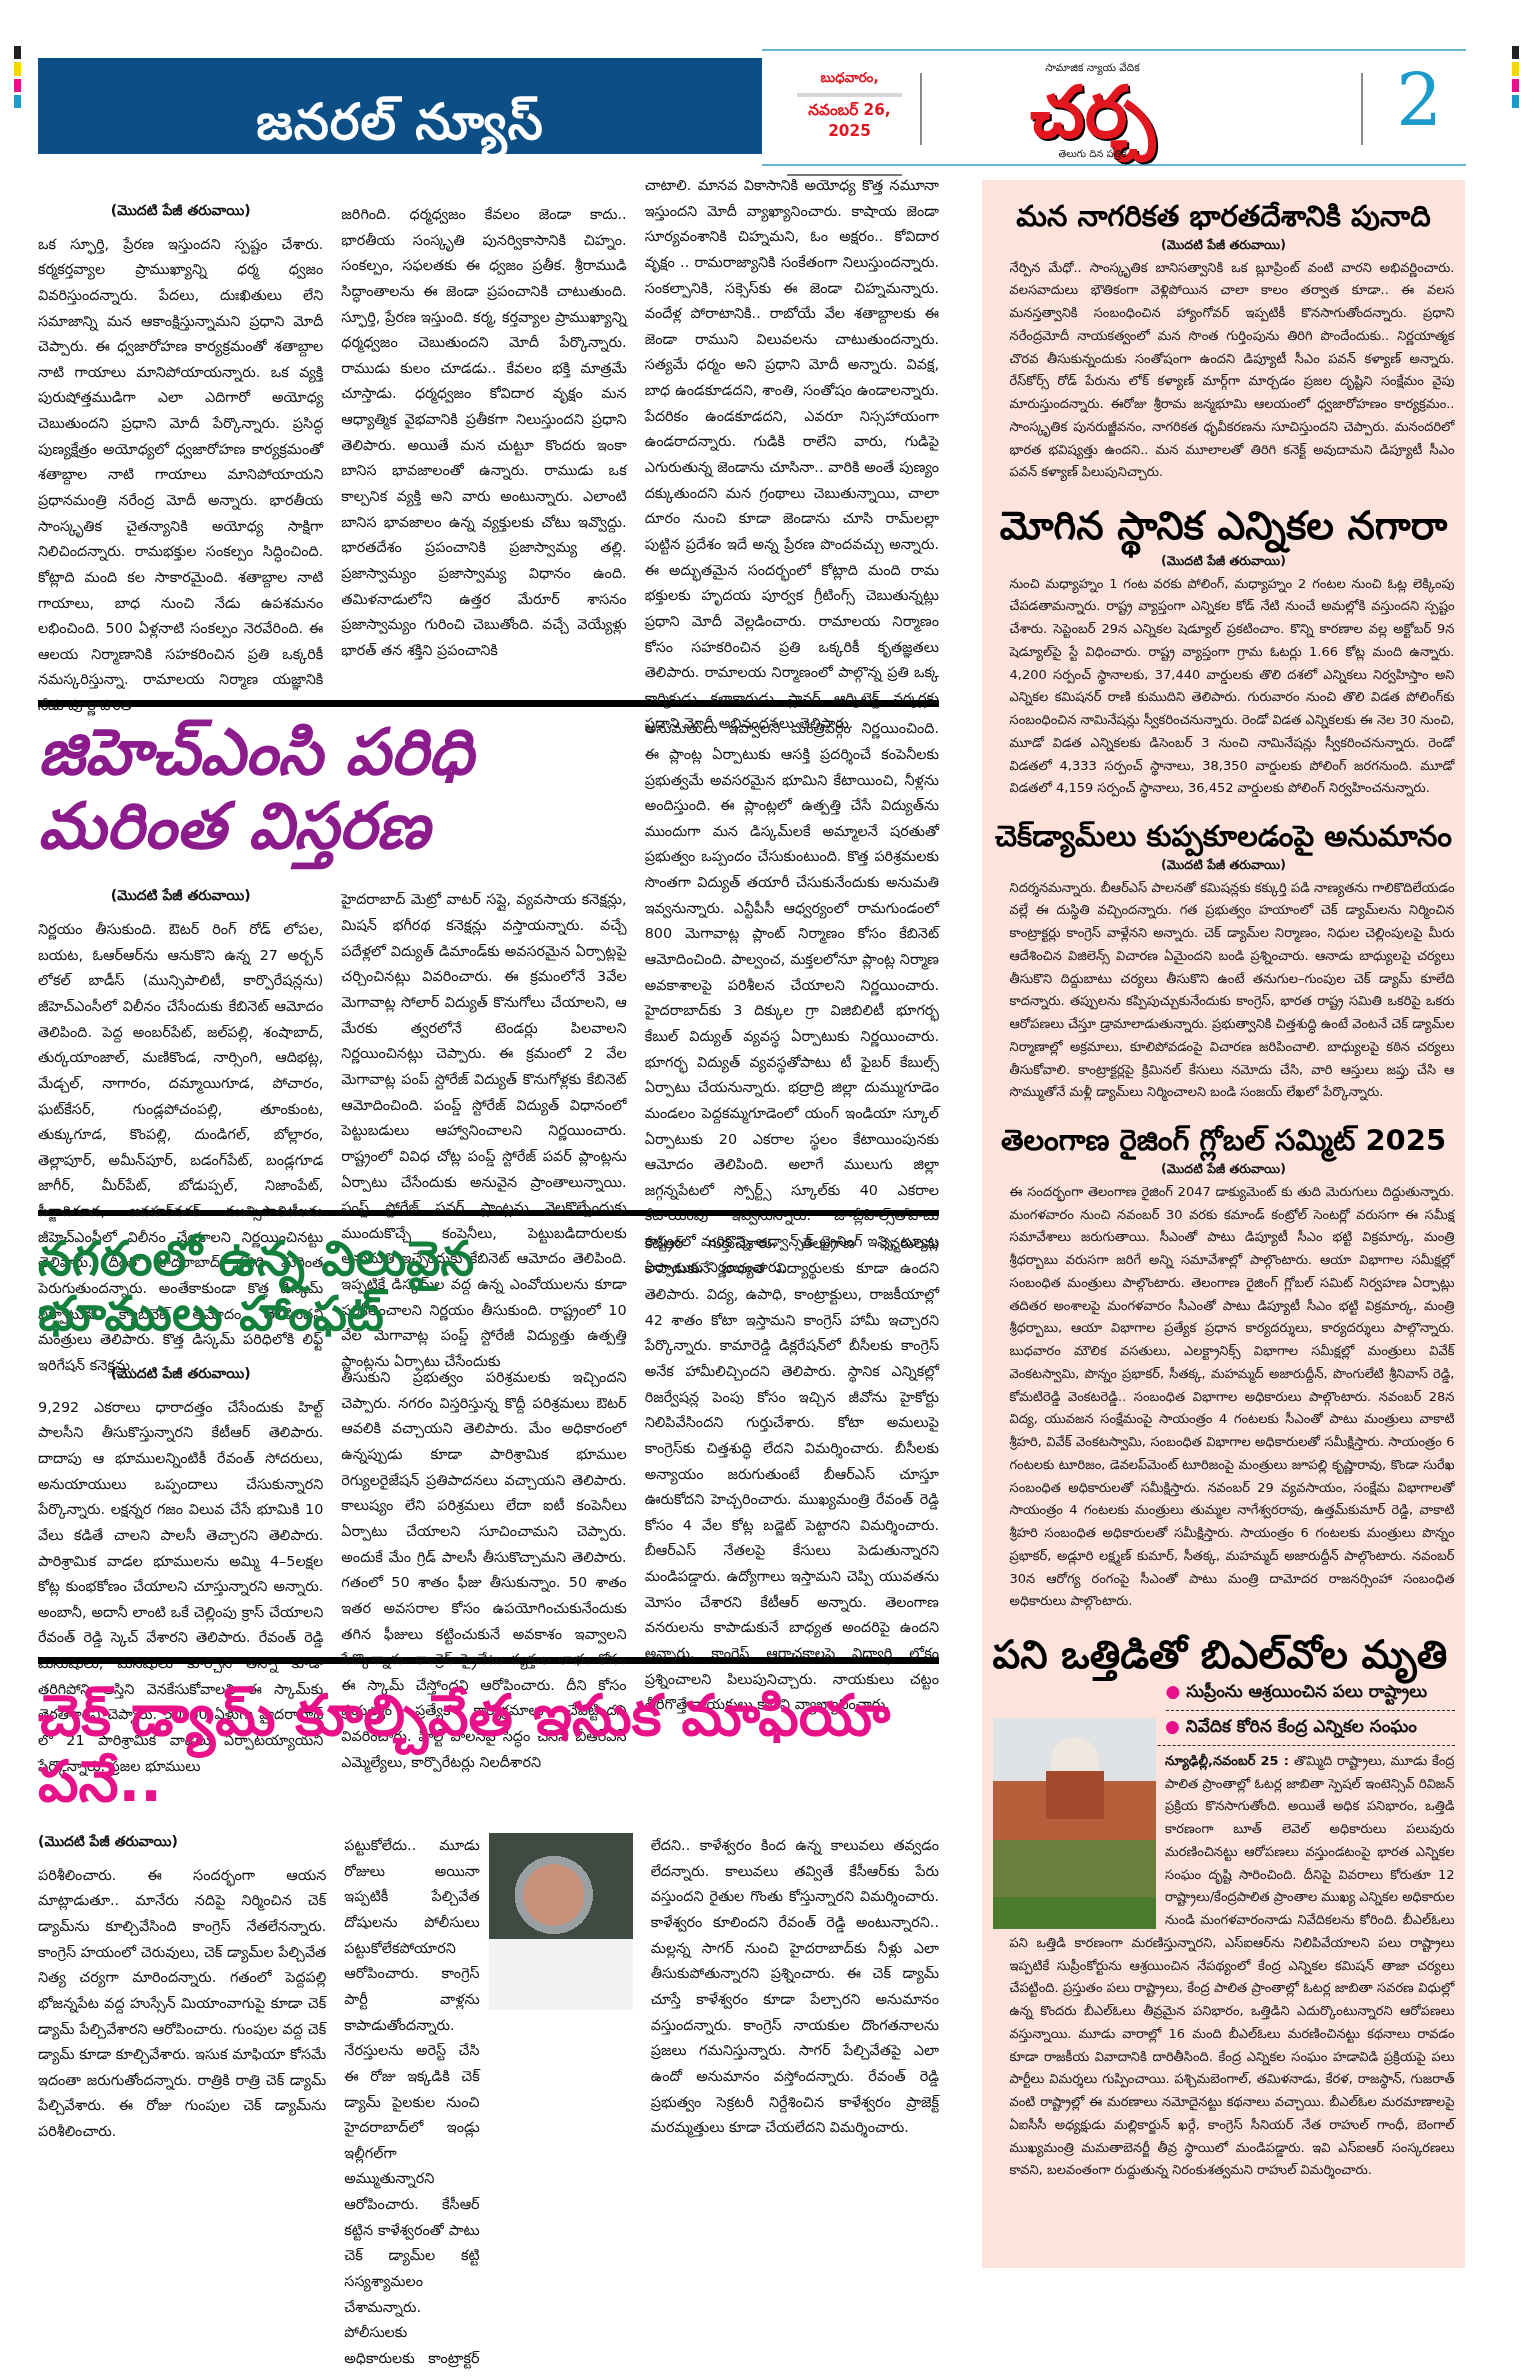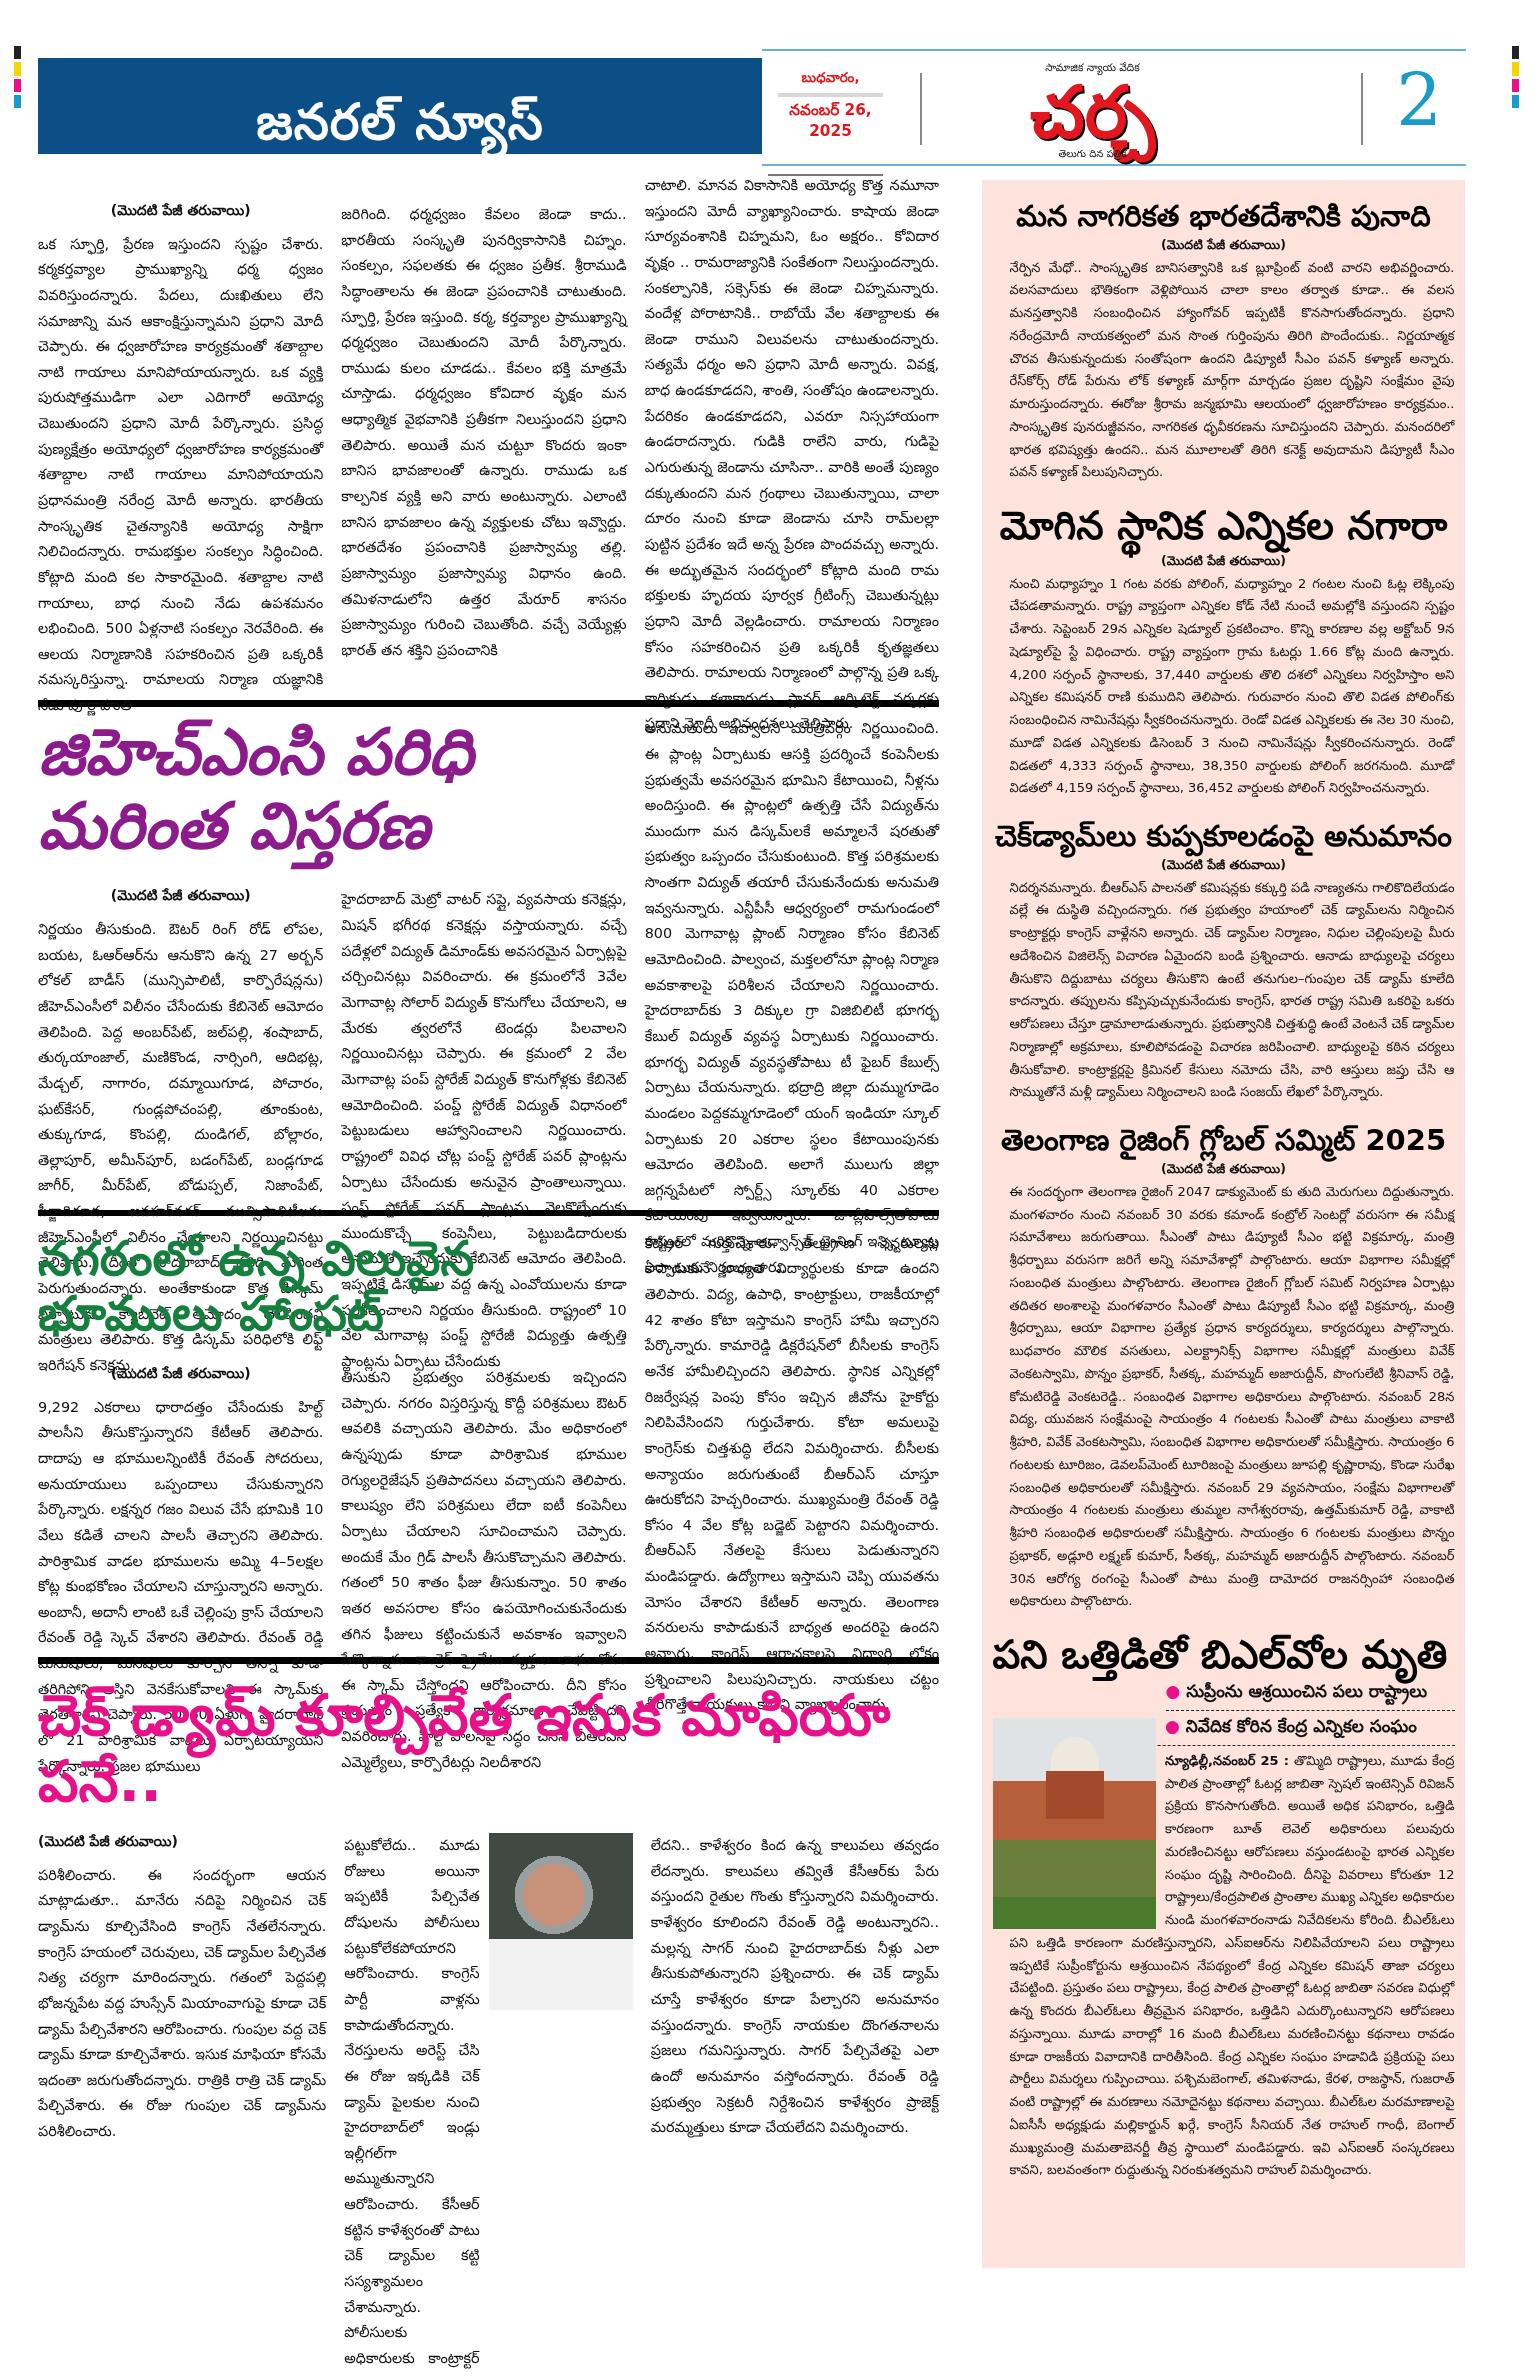--- a/index.html
+++ b/index.html
@@ -7,21 +7,21 @@
          font-family: "DejaVu Sans", sans-serif; color: #111; }
   .reg-marks { position: absolute; top: 46px; width: 7.7px; height: 72px; }
   .reg-marks.left { left: 14.4px; }
   .reg-marks.right { right: 14.4px; }
   .reg-marks span { display: block; width: 6.7px; height: 13.4px; margin-bottom: 2.9px; }
   .banner { position: absolute; left: 38px; top: 58px; width: 724px; height: 96px;
             background: #0c4e86; display: flex; align-items: center; justify-content: center; }
   .banner-title { color: #fff; font-size: 50px; font-weight: bold; letter-spacing: 1px; margin-top: 44px; }
   .masthead { position: absolute; left: 762px; top: 49px; width: 704px; height: 113px;
               border-top: 2.4px double #69b3d2; border-bottom: 2.4px double #69b3d2; background: #fff; }
-  .masthead .date-box { position: absolute; left: 6px; top: 19px; width: 125px; text-align: center; color: #e3161f; }
+  .masthead .date-box { position: absolute; left: 25px; top: 19px; width: 125px; text-align: center; color: #e3161f; }
   .masthead .weekday { font-size: 13.4px; font-weight: bold; }
   .masthead .date-sep { height: 3.8px; background: #d8d8d8; margin: 4.8px 9.6px; }
   .masthead .date { font-size: 15.3px; font-weight: bold; }
   .masthead .date-under { height: 1.9px; background: #777; width: 115px; margin-top: 34px; }
   .masthead .vsep { position: absolute; top: 21.6px; width: 2.4px; height: 72px; background: #888; }
   .masthead .logo-wrap { position: absolute; left: 268px; top: 9.6px; width: 125px; text-align: center; }
   .masthead .tagline { font-size: 10.5px; color: #111; }
   .masthead .logo { font-size: 72px; font-weight: bold; color: #e2171f; line-height: 1;
                     text-shadow: 1.9px 1.9px 0 #000; font-family: "DejaVu Sans", sans-serif; }
   .masthead .logo-sub { font-size: 10px; color: #111; }

